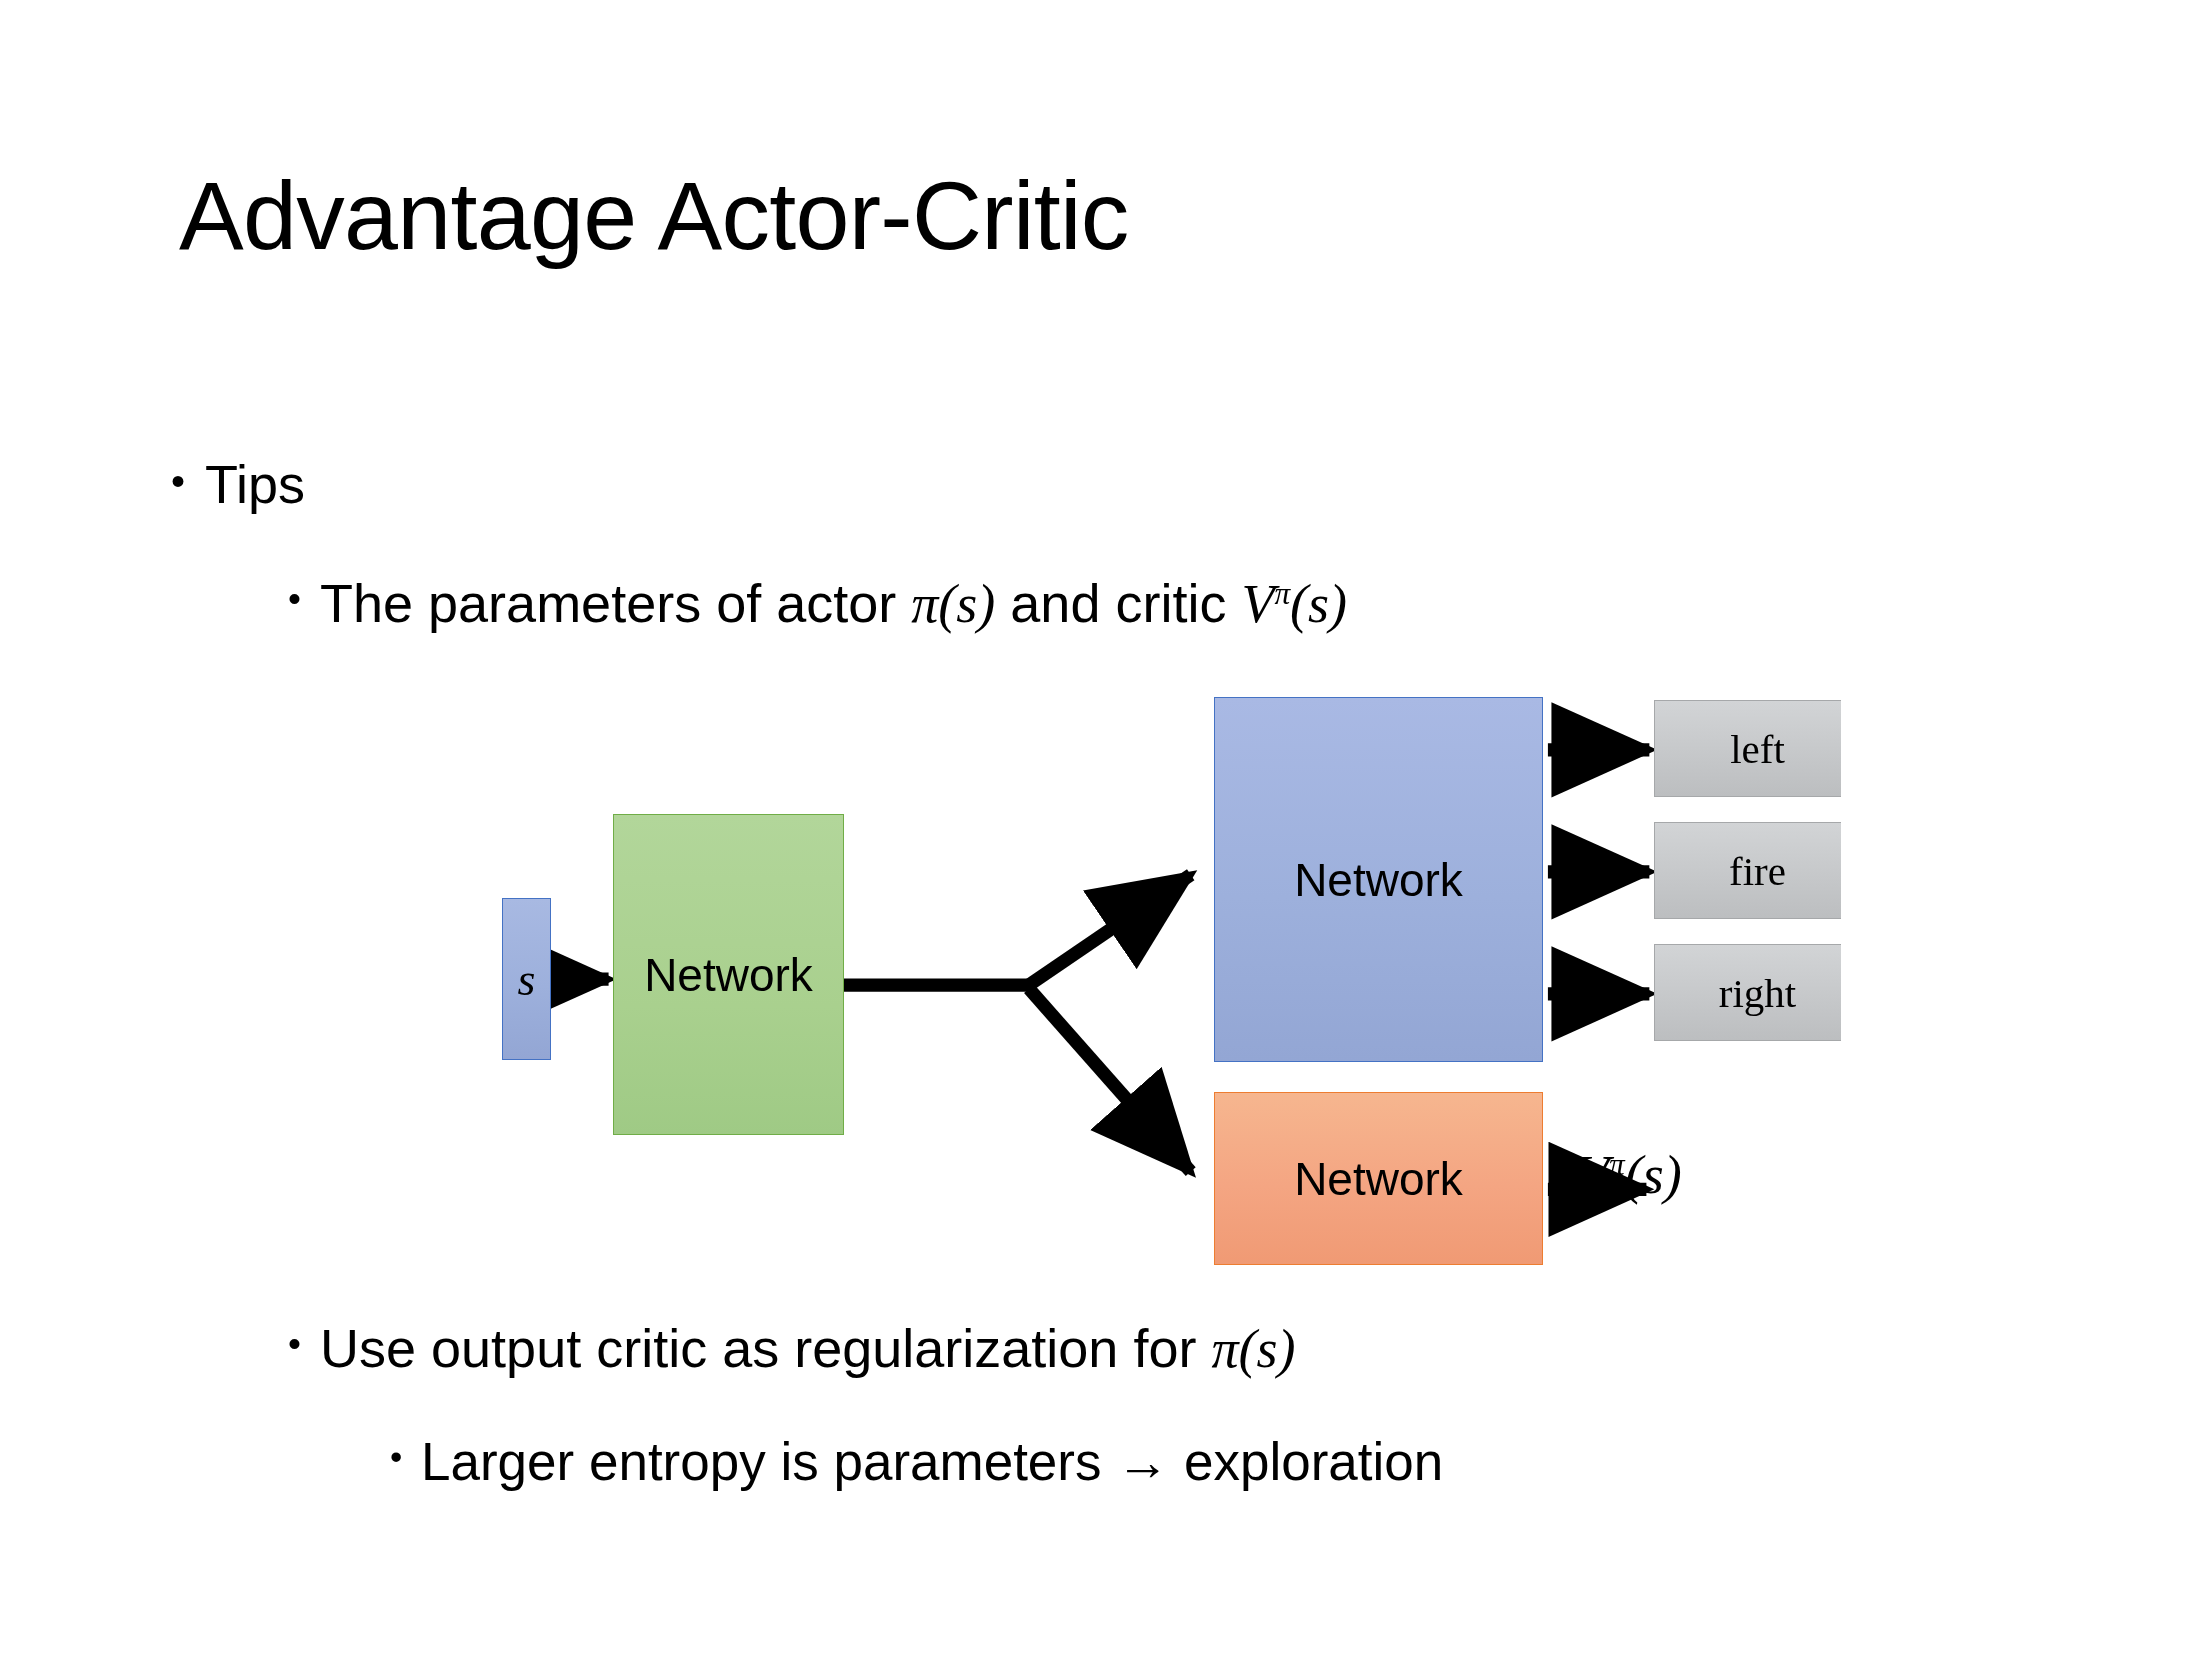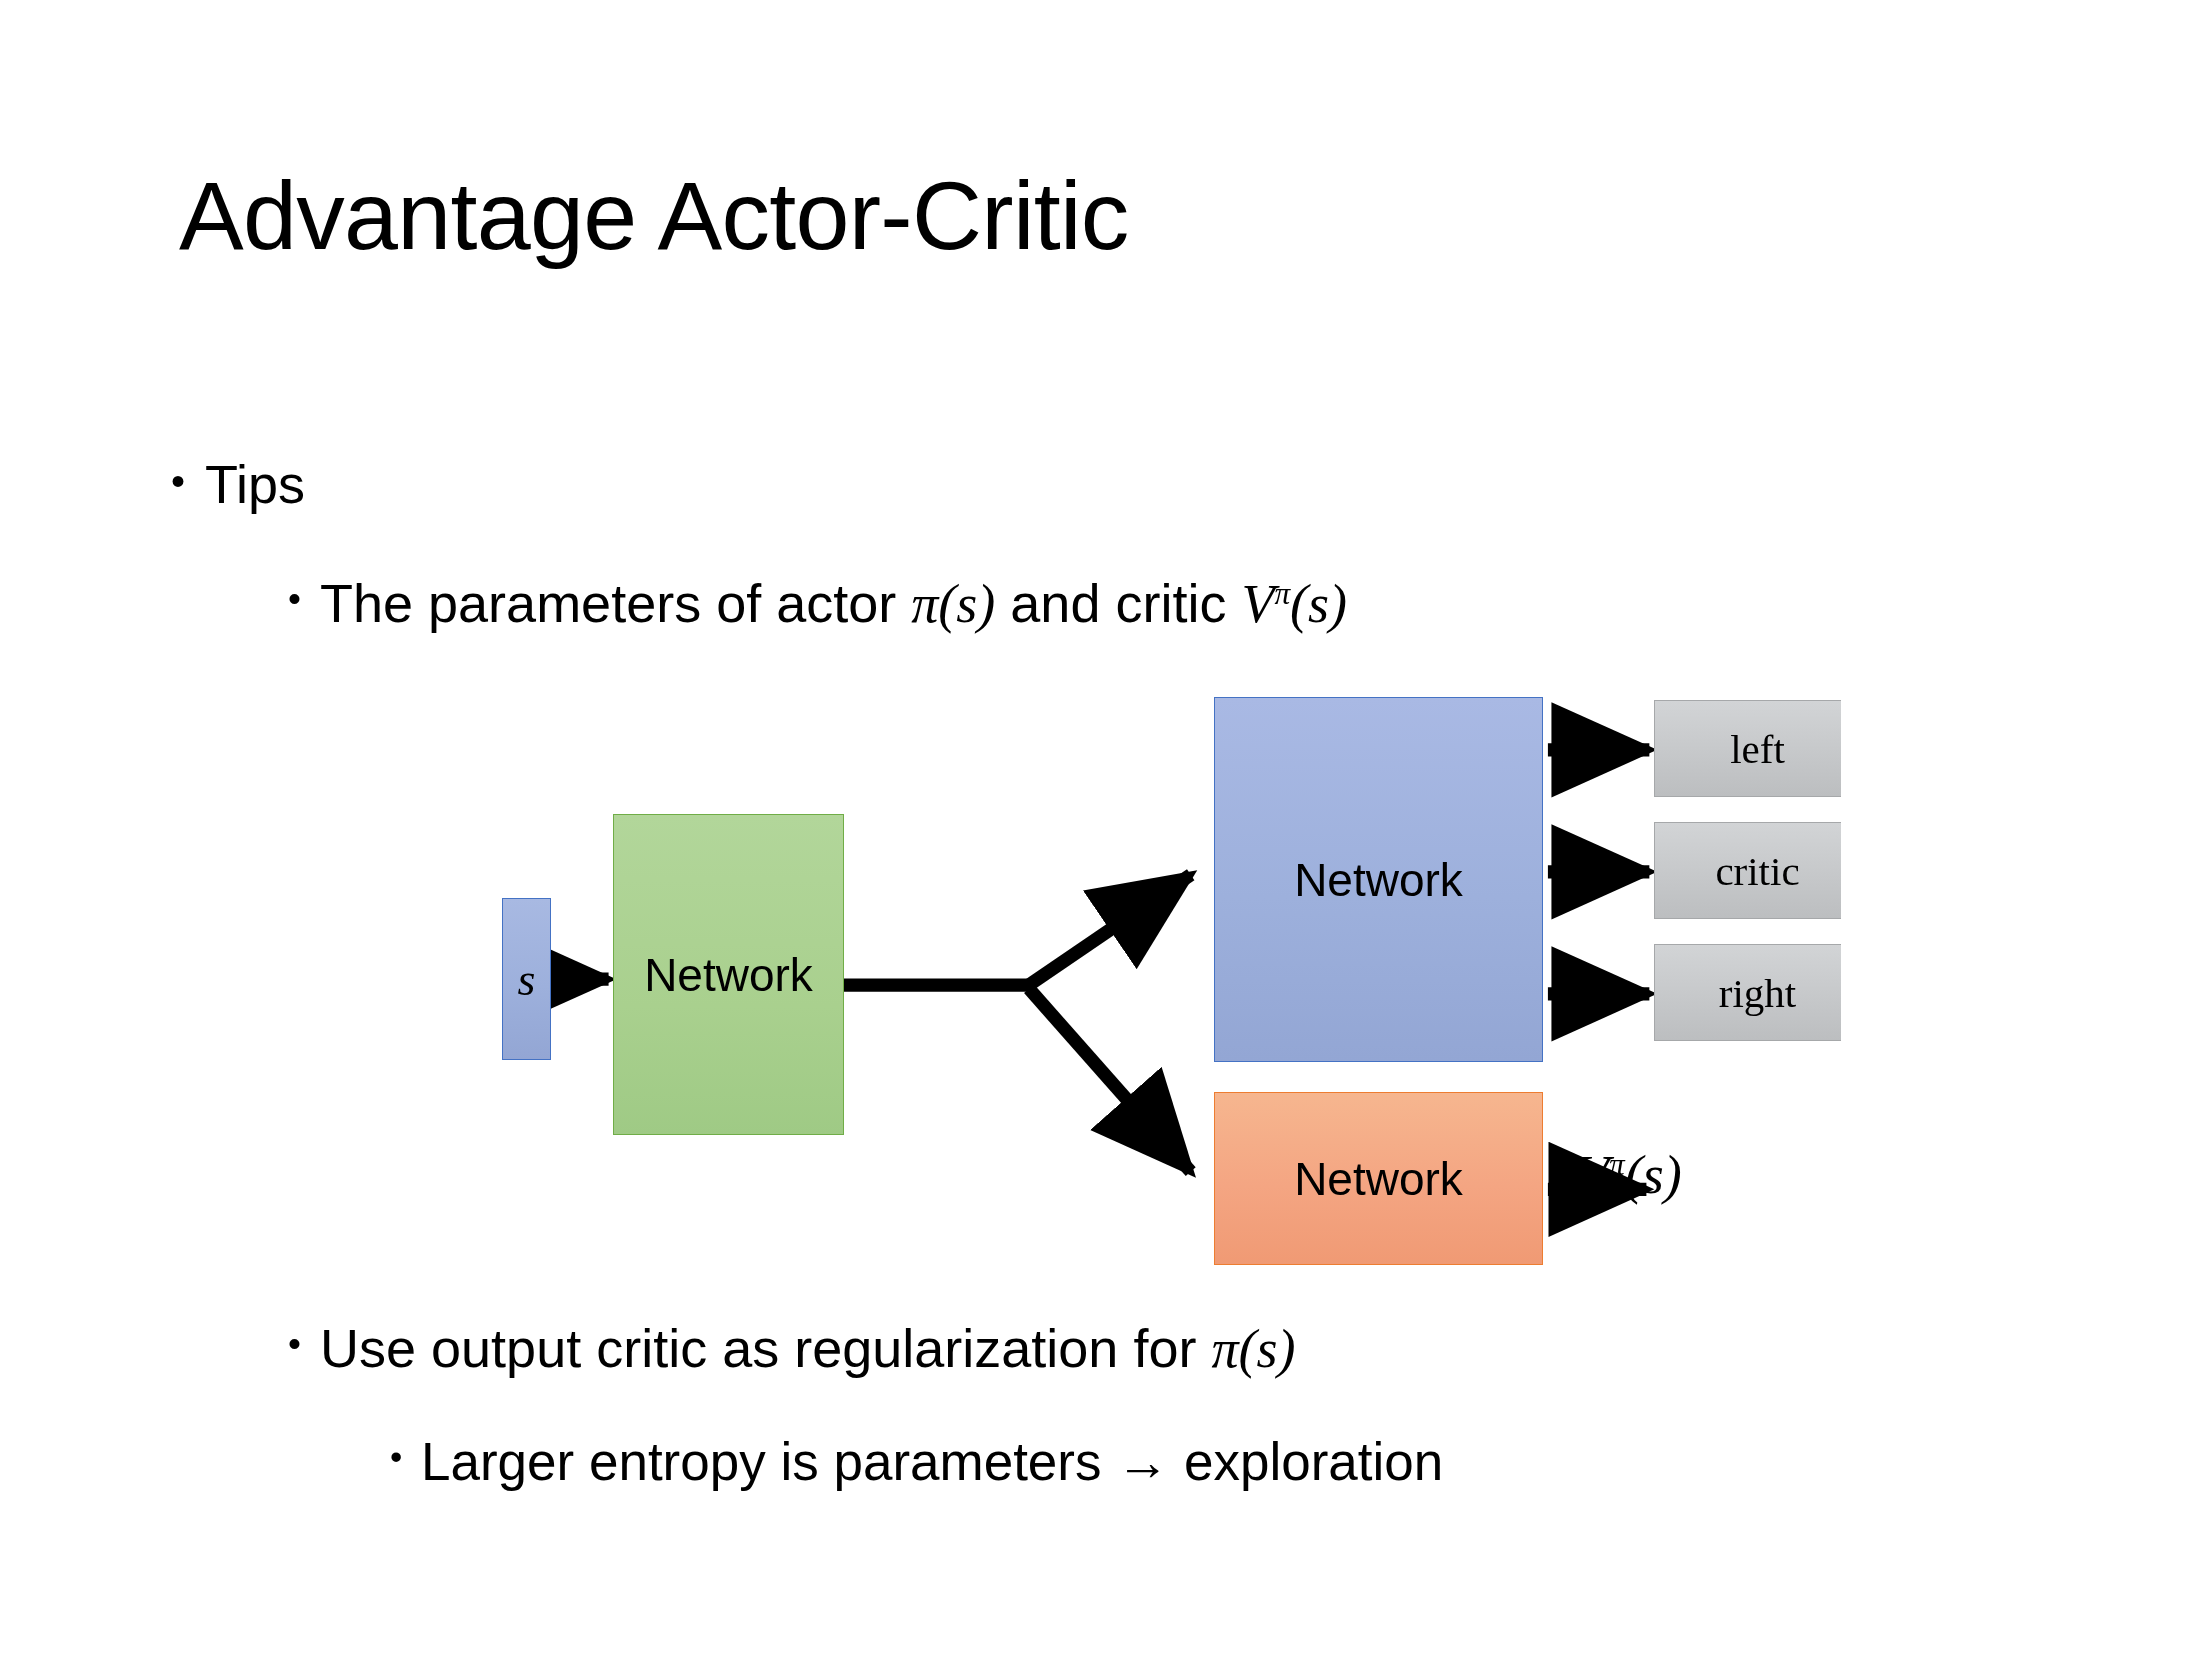--- a/index.html
+++ b/index.html
@@ -246,21 +246,21 @@
     </div>
 
     <div class="box" id="box-critic">
       <span class="box-label">Network</span>
     </div>
 
     <div class="box box-action" id="box-left">
       <span class="box-label">left</span>
     </div>
     <div class="box box-action" id="box-right">
-      <span class="box-label">critic</span>
+      <span class="box-label">fire</span>
     </div>
     <div class="box box-action" id="box-fire">
       <span class="box-label">right</span>
     </div>
 
     <div id="critic-output" class="math"><span>V</span><sup>π</sup><span>(s)</span></div>
 
   </div>
 
   <div class="bullet" id="bullet-entropy">

